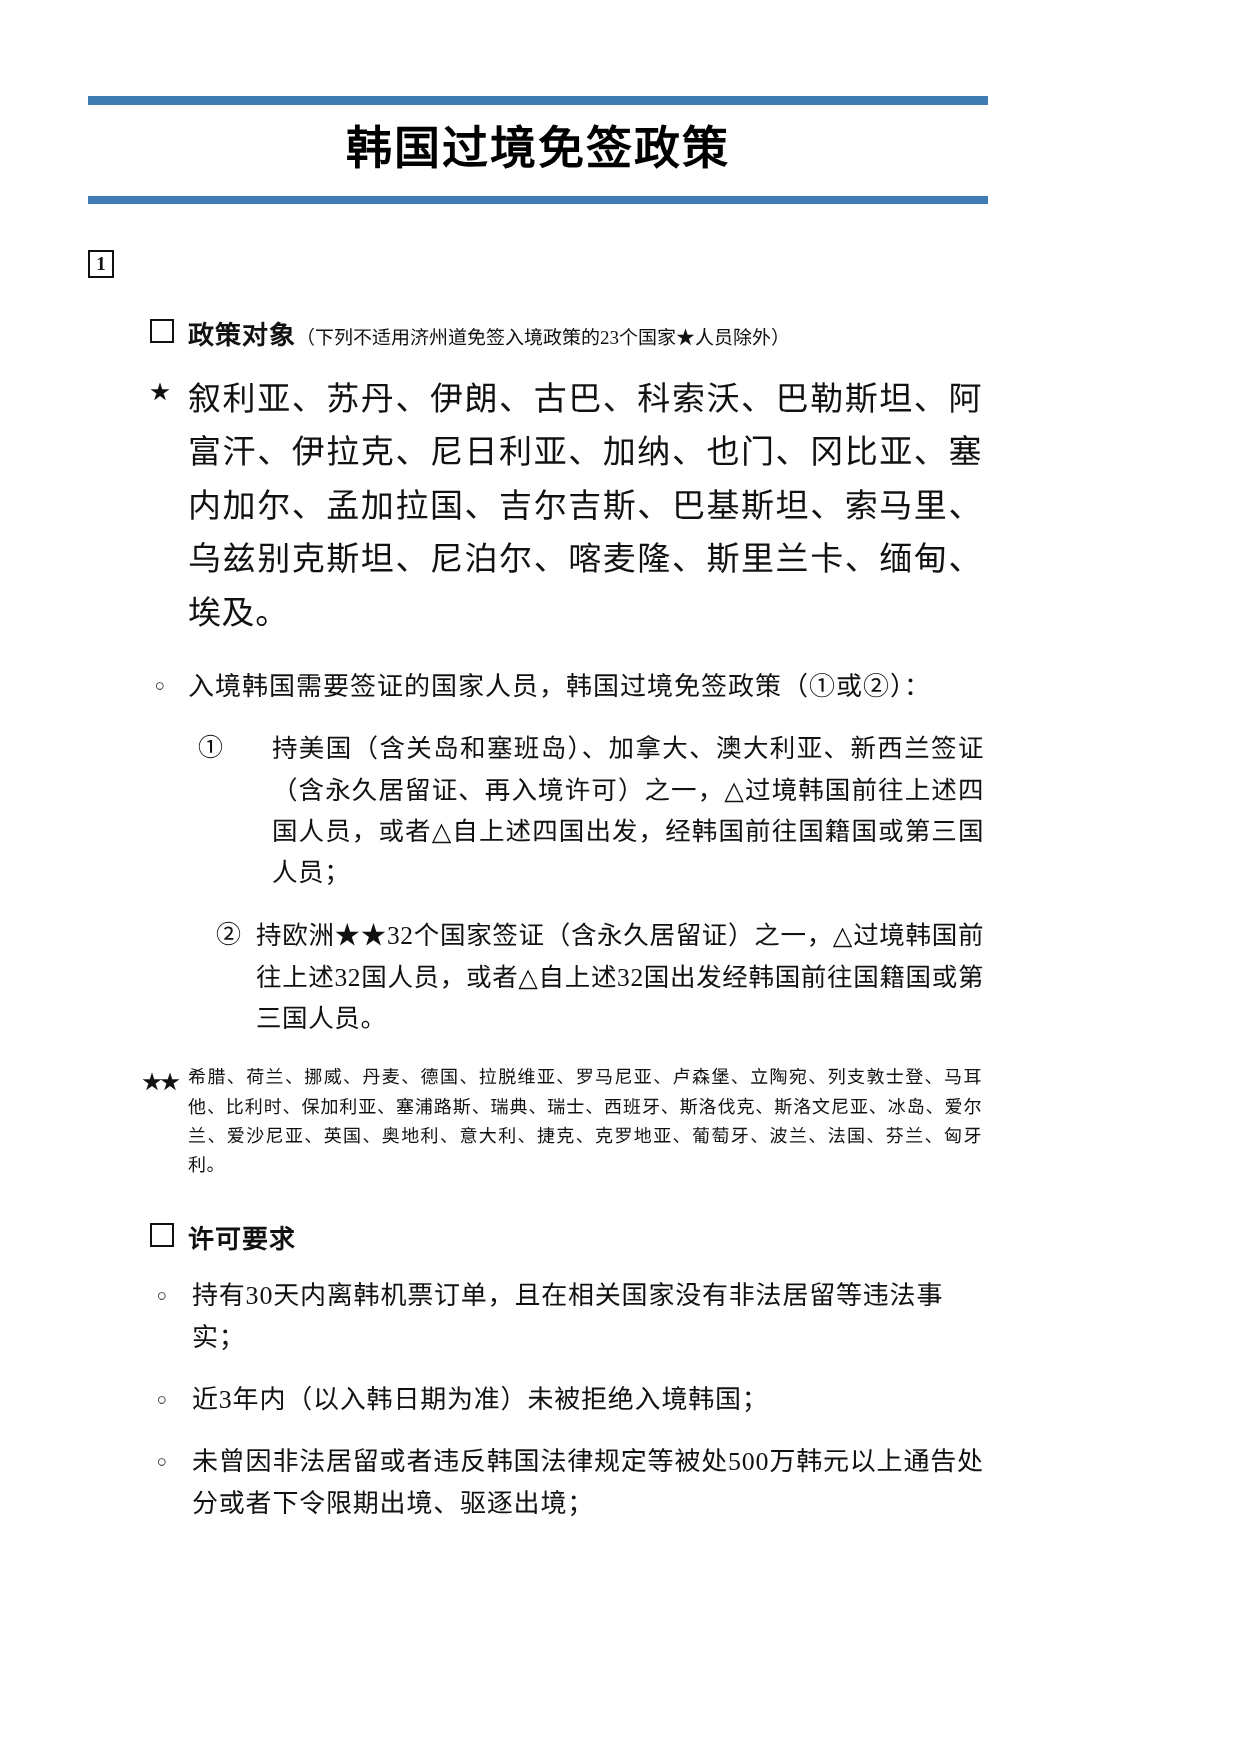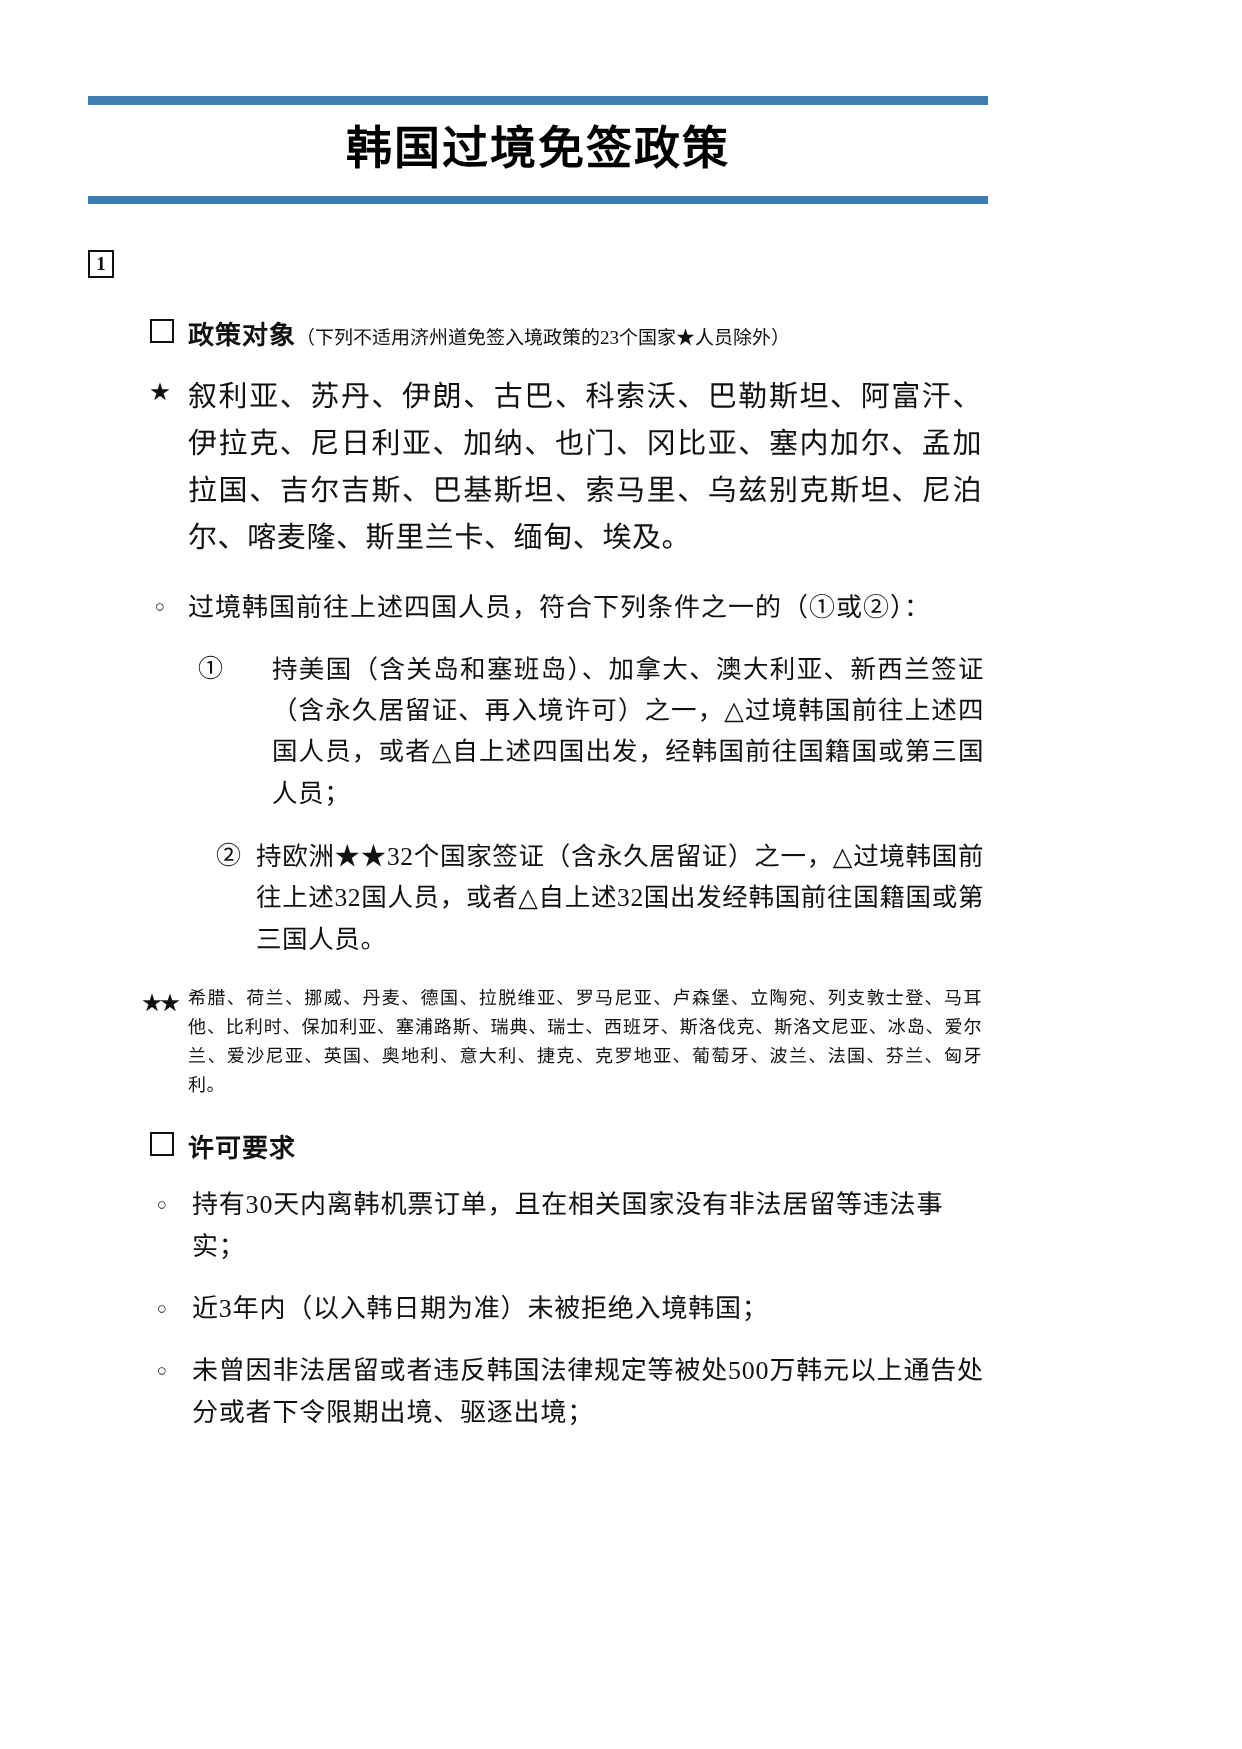--- a/index.html
+++ b/index.html
@@ -123,21 +123,21 @@
     line-height: 1.62;
   }
 
   
   .star-list {
     margin-top: 22px;
     margin-left: 44px;
   }
   .star-list .marker { width: 56px; font-size: 20px; padding-top: 4px; }
   .star-list .body-text {
-    font-size: 29px;
+    font-size: 33px;
     letter-spacing: 0.6px;
     text-align: justify;
     text-justify: inter-ideograph;
     padding-right: 6px;
   }
 
   
   .circ-row {
     margin-top: 26px;
     margin-left: 44px;
@@ -172,21 +172,21 @@
   .dstar-list .marker { width: 56px; font-size: 20px; padding-top: 4px; letter-spacing:-2px;}
   .dstar-list .body-text {
     font-size: 18px;
     letter-spacing: 0.6px;
     text-align: justify;
     text-justify: inter-ideograph;
     padding-right: 6px;
   }
 
   
-  .sq-head-2 { margin-top: 26px; }
+  .sq-head-2 { margin-top: 38px; }
 
   .req-list { margin-top: 18px; margin-left: 44px; }
   .req-row { margin-top: 20px; }
   .req-row .marker { width: 60px; font-size: 17px; padding-top: 8px; }
   .req-row .body-text {
     font-size: 26px;
     letter-spacing: 0.8px;
   }
 </style>
 </head>
@@ -211,21 +211,21 @@
     </span>
   </div>
 
   <div class="row star-list">
     <div class="marker">★</div>
     <div class="body-text">叙利亚、苏丹、伊朗、古巴、科索沃、巴勒斯坦、阿富汗、伊拉克、尼日利亚、加纳、也门、冈比亚、塞内加尔、孟加拉国、吉尔吉斯、巴基斯坦、索马里、乌兹别克斯坦、尼泊尔、喀麦隆、斯里兰卡、缅甸、埃及。</div>
   </div>
 
   <div class="row circ-row">
     <div class="marker">○</div>
-    <div class="body-text">过境韩国前往上述四国人员，符合下列条件之一的（①或②）：</div>
+    <div class="body-text">入境韩国需要签证的国家人员，韩国过境免签政策（①或②）：</div>
   </div>
 
   <div class="row num-row">
     <div class="marker">①</div>
     <div class="body-text">持美国（含关岛和塞班岛）、加拿大、澳大利亚、新西兰签证（含永久居留证、再入境许可）之一，△过境韩国前往上述四国人员，或者△自上述四国出发，经韩国前往国籍国或第三国人员；</div>
   </div>
 
   <div class="row num-row num-row-2">
     <div class="marker">②</div>
     <div class="body-text">持欧洲★★32个国家签证（含永久居留证）之一，△过境韩国前往上述32国人员，或者△自上述32国出发经韩国前往国籍国或第三国人员。</div>

